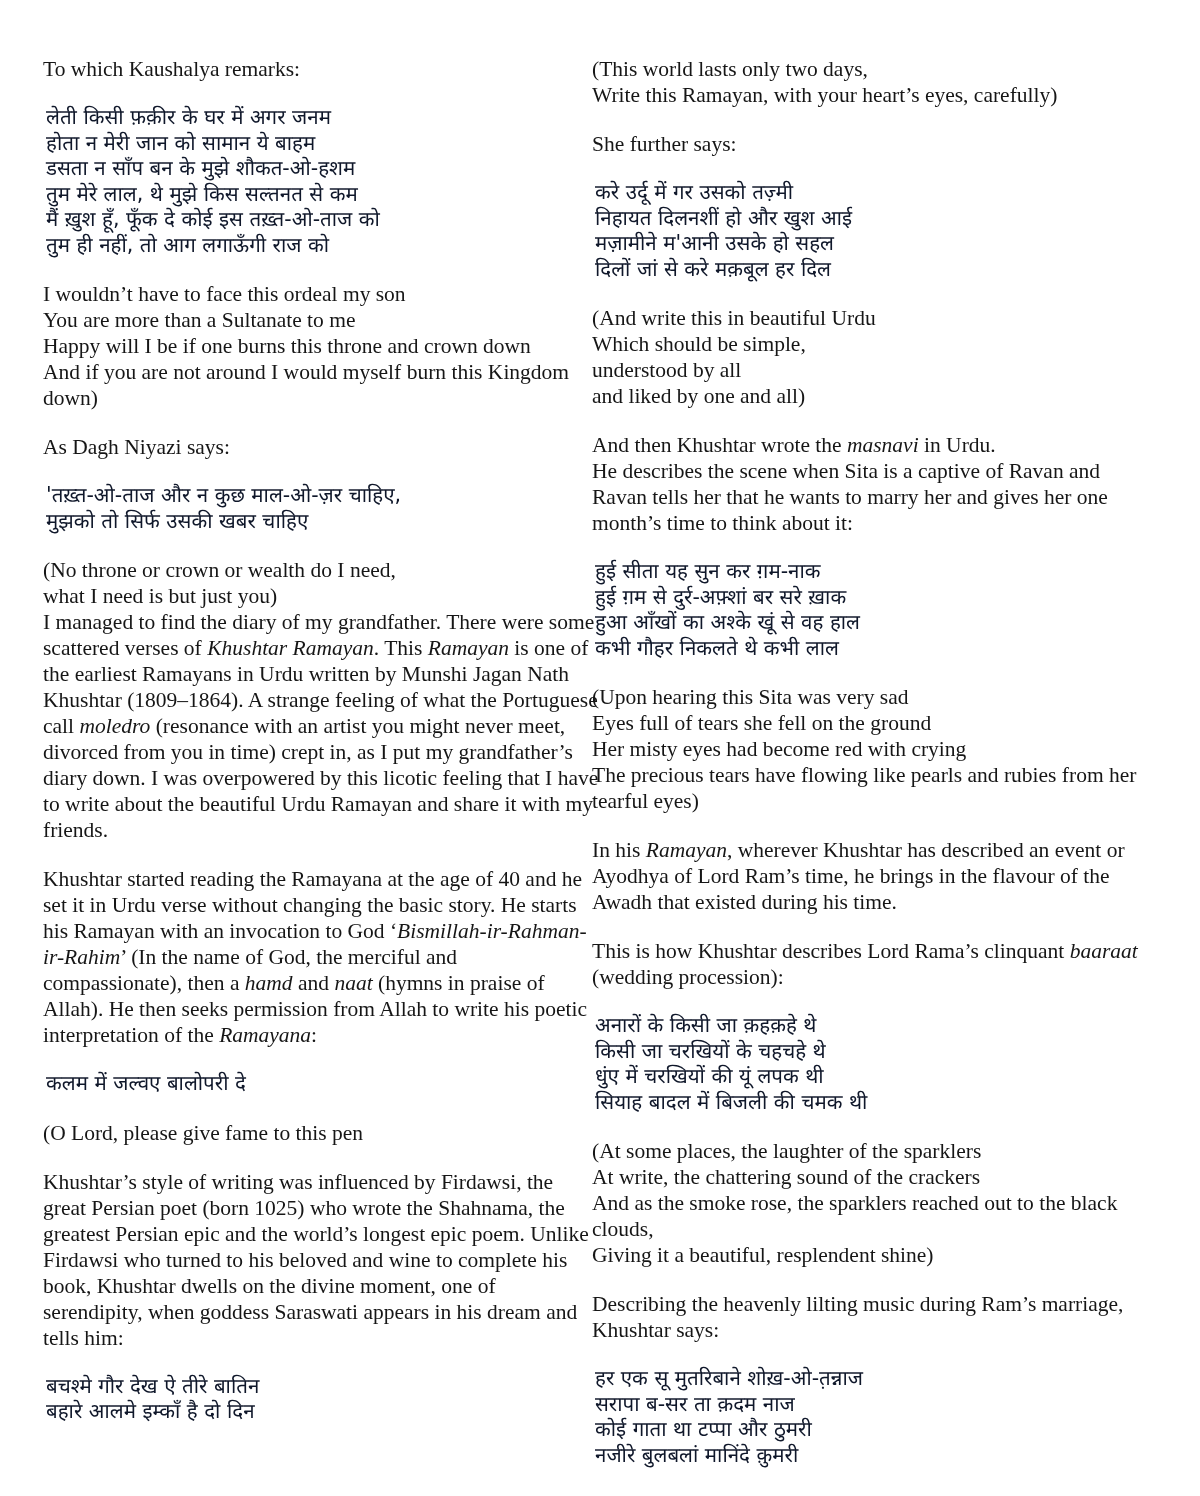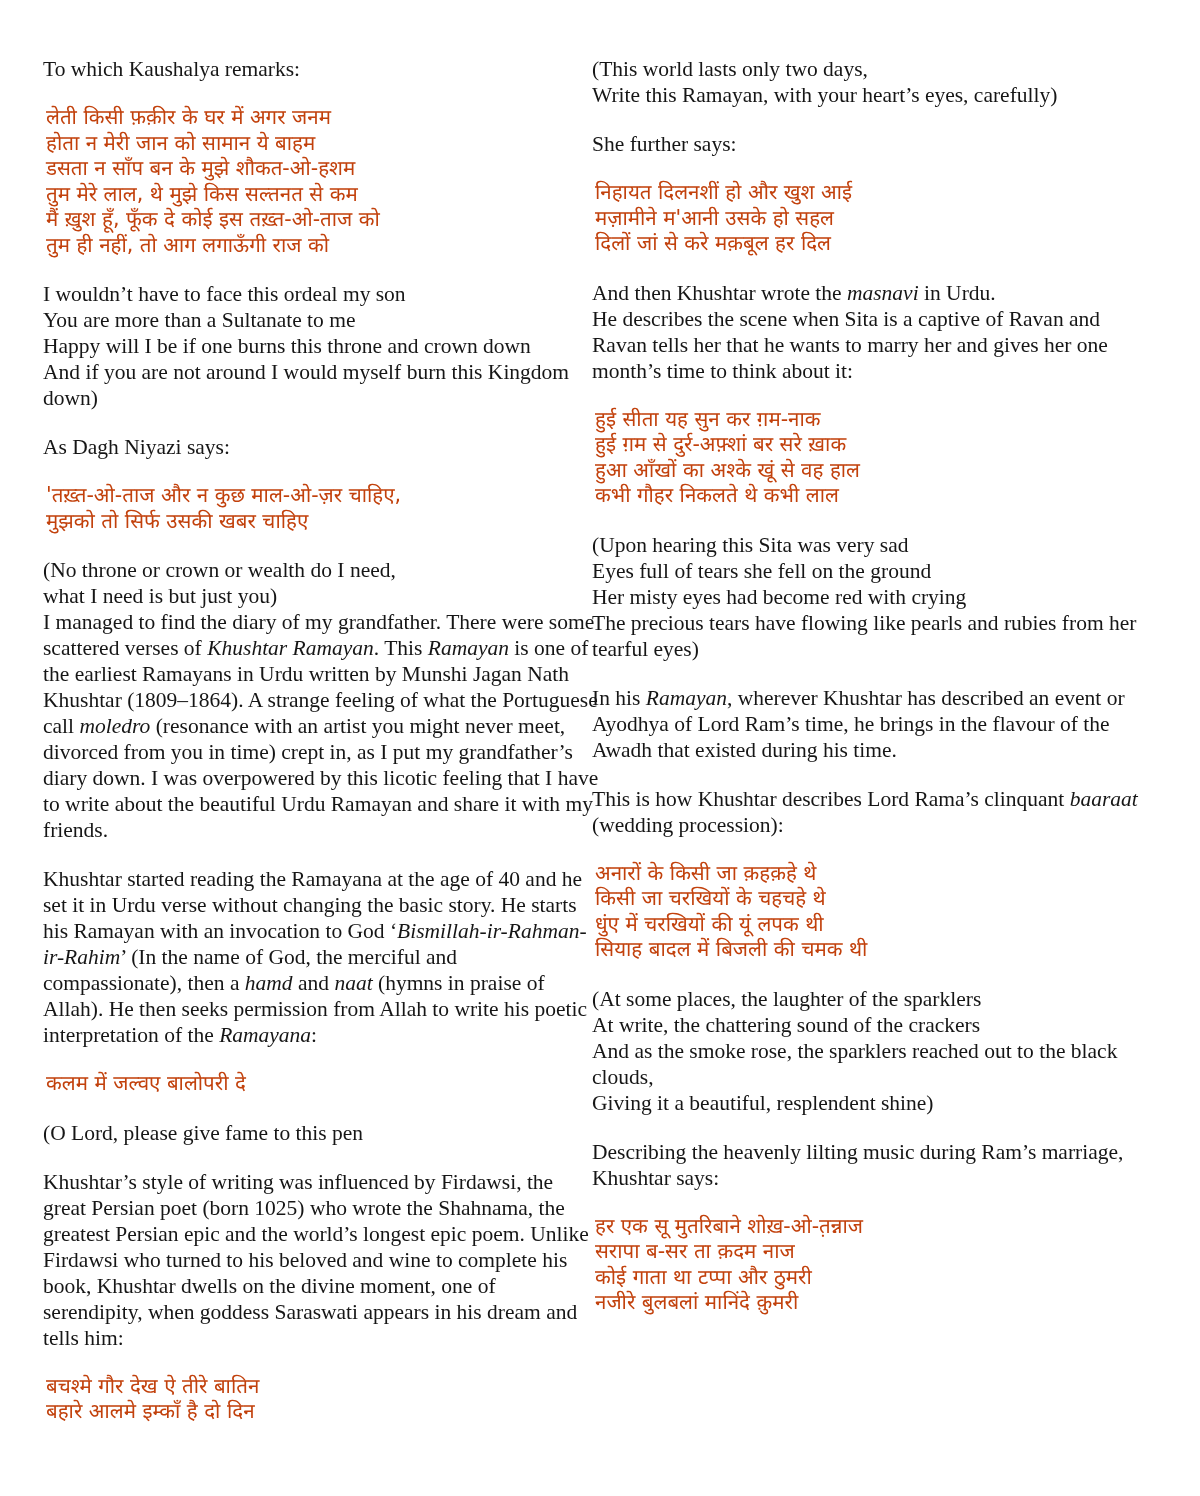--- a/index.html
+++ b/index.html
@@ -30,21 +30,21 @@
     font-size: 21.5px;
     line-height: 26px;
     color: #161616;
   }
   .text-en em { font-style: italic; }
 
   .verse-hi {
     font-family: "DejaVu Sans", "Liberation Sans", sans-serif;
     font-size: 20.5px;
     line-height: 25.5px;
-    color: #c2410c;
+    color: #0f172a;
     padding-left: 3px;
   }
 
   .line { white-space: normal; }
 </style>
 </head>
 <body>
 
 <div class="page">
   <div class="col col-left">
@@ -96,23 +96,30 @@
     </div>
   <div class="col col-right">
       <div class="block text-en">
         <div class="line">(This world lasts only two days,</div>
         <div class="line">Write this Ramayan, with your heart’s eyes, carefully)</div>
       </div>
       <div class="block text-en">
         <div class="line">She further says:</div>
       </div>
       <div class="block verse-hi">
+        <div class="line">करे उर्दू में गर उसको तज़्मी</div>
         <div class="line">निहायत दिलनशीं हो और खुश आई</div>
         <div class="line">मज़ामीने म'आनी उसके हो सहल</div>
         <div class="line">दिलों जां से करे मक़बूल हर दिल</div>
+      </div>
+      <div class="block text-en">
+        <div class="line">(And write this in beautiful Urdu</div>
+        <div class="line">Which should be simple,</div>
+        <div class="line">understood by all</div>
+        <div class="line">and liked by one and all)</div>
       </div>
       <div class="block text-en">
         <div class="line">And then Khushtar wrote the <em>masnavi</em> in Urdu.</div>
         <div class="line">He describes the scene when Sita is a captive of Ravan and Ravan tells her that he wants to marry her and gives her one month’s time to think about it:</div>
       </div>
       <div class="block verse-hi">
         <div class="line">हुई सीता यह सुन कर ग़म-नाक</div>
         <div class="line">हुई ग़म से दुर्र-अफ़्शां बर सरे ख़ाक</div>
         <div class="line">हुआ आँखों का अश्के खूं से वह हाल</div>
         <div class="line">कभी गौहर निकलते थे कभी लाल</div>

